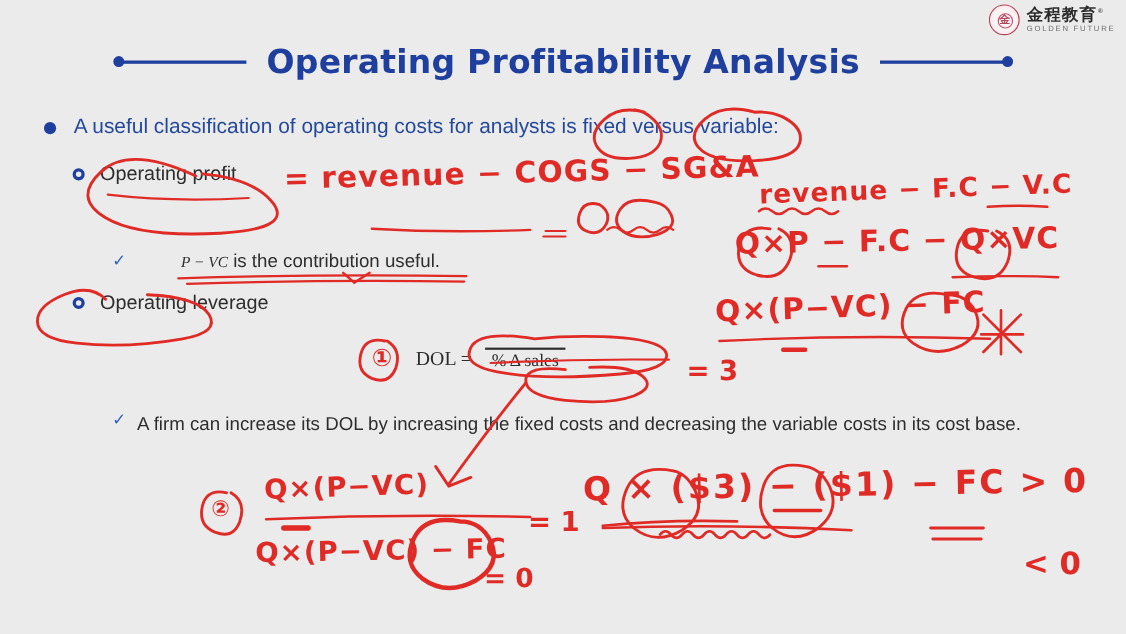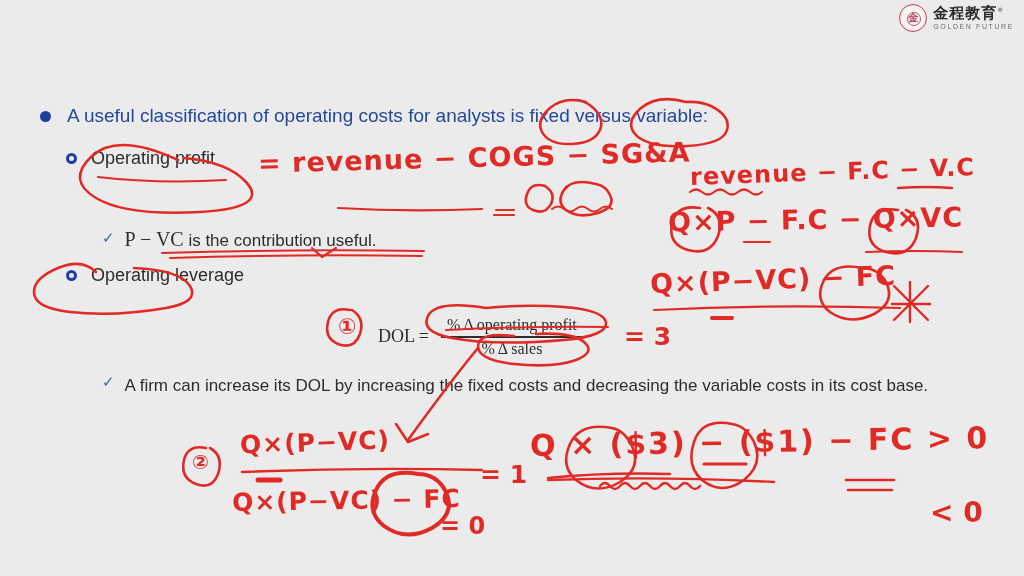--- a/index.html
+++ b/index.html
@@ -71,21 +71,21 @@
 
   .formula{
     position:absolute;font-family:"Liberation Serif",serif;color:#2d2d2d;white-space:nowrap;
   }
   #formula-op{left:338px;top:186px;font-size:17px;}
 
   .check-line{position:absolute;display:flex;align-items:flex-start;gap:10px;}
   .check{color:#2f5fc0;font-size:15px;line-height:1.1;margin-top:2px;flex:none;}
   #cm-line{left:102px;top:228px;}
   #cm-line .txt{font-size:17px;color:#2d2d2d;}
-  #cm-line .ital{font-family:"Liberation Serif",serif;font-size:20px;}
+  #cm-line .ital{font-family:"Liberation Serif",serif;font-style:italic;font-size:14px;margin-left:40px;}
 
   
   #dol{position:absolute;left:378px;top:316px;display:flex;align-items:center;gap:12px;
        font-family:"Liberation Serif",serif;color:#2d2d2d;}
   #dol .lhs{font-size:18px;}
   .frac{display:inline-flex;flex-direction:column;align-items:center;}
   .frac .num{font-size:16px;padding:0 6px 2px;}
   .frac .rule{height:1.5px;background:#2d2d2d;width:100%;}
   .frac .den{font-size:16px;padding:2px 6px 0;text-align:center;}
 
@@ -121,20 +121,31 @@
   <div class="logo">
     <div class="logo-seal">
       <span class="seal-glyph">金</span>
     </div>
     <div class="logo-txt">
       <span class="logo-cn"><span>金程教育</span><span class="logo-reg">®</span></span>
       <span class="logo-en">GOLDEN  FUTURE</span>
     </div>
   </div>
 
+  <div class="title-row">
+    <span class="deco left">
+      <span class="dot"></span>
+      <span class="bar"></span>
+    </span>
+    <span class="title-text">Operating Profitability Analysis</span>
+    <span class="deco right">
+      <span class="bar"></span>
+      <span class="dot"></span>
+    </span>
+  </div>
 
   <div class="lvl1">
     <span class="bullet-disc"></span>
     <span class="txt">A useful classification of operating costs for analysts is fixed versus variable:</span>
   </div>
 
   <div class="lvl2" id="op-profit">
     <span class="bullet-ring"></span>
     <span class="txt">Operating profit</span>
   </div>
@@ -146,21 +157,20 @@
   </div>
 
   <div class="lvl2" id="op-lev">
     <span class="bullet-ring"></span>
     <span class="txt">Operating leverage</span>
   </div>
 
   <div id="dol">
     <span class="lhs">DOL =</span>
     <span class="frac">
-      <span class="num">% Δ operating profit</span>
       <span class="rule"></span>
       <span class="den">% Δ sales</span>
     </span>
   </div>
 
   <div class="check-line" id="firm-line">
     <span class="check">✓</span>
     <span class="txt">A firm can increase its DOL by increasing the fixed costs and decreasing the variable costs in its cost base.</span>
   </div>
 

